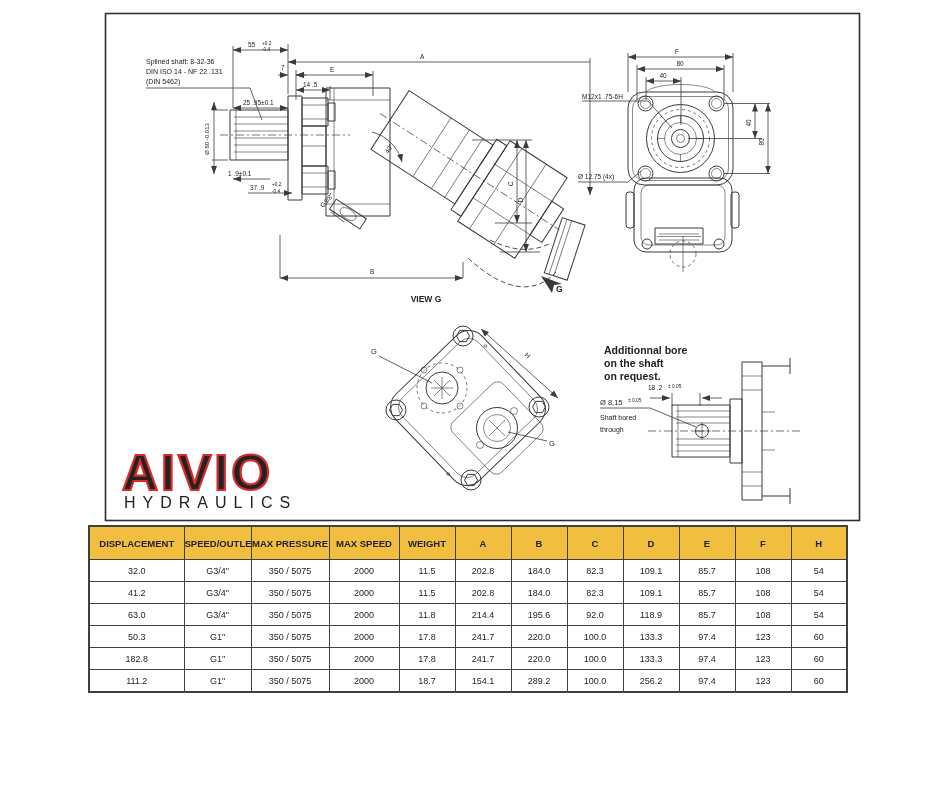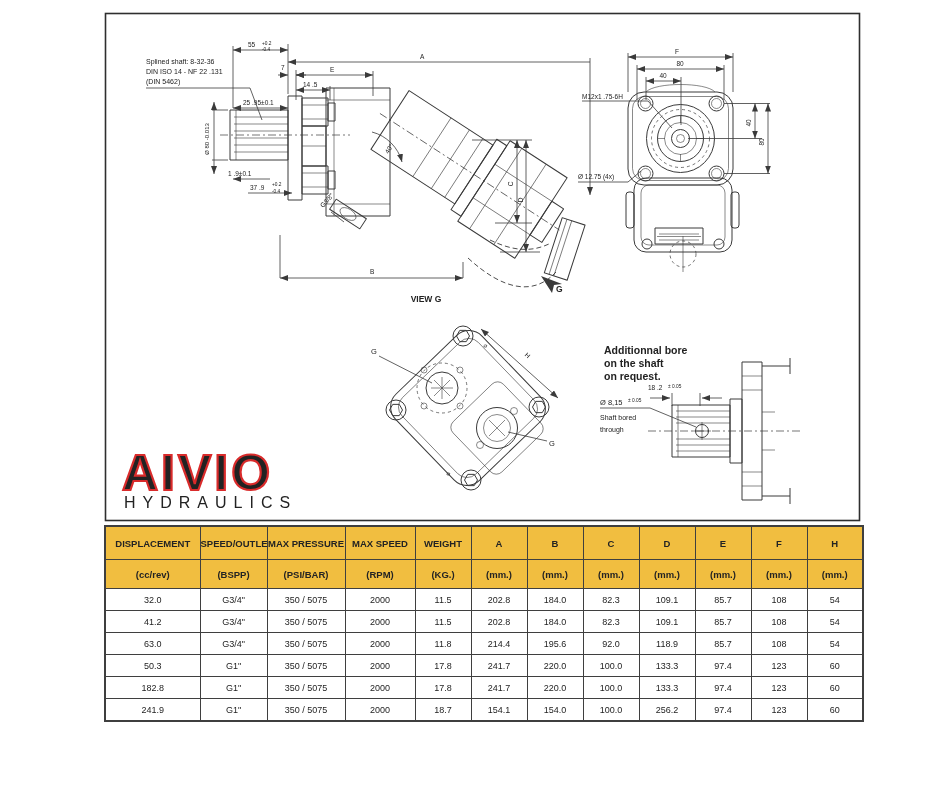--- a/index.html
+++ b/index.html
@@ -15,21 +15,21 @@
   .dim{fill:none;stroke:var(--lc);stroke-width:.8;}
   .cl{fill:none;stroke:var(--lc);stroke-width:.7;stroke-dasharray:8,3,2,3;}
   .d2{fill:none;stroke:var(--lc);stroke-width:.9;stroke-dasharray:5,3;}
   .d3{fill:none;stroke:var(--lc);stroke-width:.7;stroke-dasharray:3,3;}
   text{fill:#222222;font-family:"Liberation Sans",sans-serif;}
   .t7{font-size:7px;} .t65{font-size:6.5px;} .t6{font-size:6px;}
   .t5{font-size:4.8px;} .t8{font-size:8.5px;font-weight:bold;}
   .t75{font-size:7.5px;}
   .tb{font-size:10.5px;font-weight:bold;}
   
-  #spec-wrap{position:absolute;left:104px;top:525px;width:757px;}
+  #spec-wrap{position:absolute;left:88px;top:525px;width:757px;}
   table[data-name="spec-table"]{border-collapse:collapse;table-layout:fixed;width:757px;border:2px solid var(--tb);}
   table[data-name="spec-table"] th, table[data-name="spec-table"] td{
     border:1px solid var(--tb);text-align:center;vertical-align:middle;
     color:#232323;padding:0;overflow:hidden;white-space:nowrap;
   }
   table[data-name="spec-table"] thead th{background:var(--hdr);font-weight:bold;font-size:9.5px;}
   table[data-name="spec-table"] thead tr.hr1 th{height:32px;}
   table[data-name="spec-table"] thead tr.hr2 th{height:28px;}
   table[data-name="spec-table"] tbody td{font-size:9px;height:21px;background:#ffffff;}
 </style>
@@ -347,34 +347,20 @@
           <th data-name="column-header">MAX SPEED</th>
           <th data-name="column-header">WEIGHT</th>
           <th data-name="column-header">A</th>
           <th data-name="column-header">B</th>
           <th data-name="column-header">C</th>
           <th data-name="column-header">D</th>
           <th data-name="column-header">E</th>
           <th data-name="column-header">F</th>
           <th data-name="column-header">H</th>
         </tr>
-        <tr class="hr2">
-          <th data-name="column-unit">(cc/rev)</th>
-          <th data-name="column-unit">(BSPP)</th>
-          <th data-name="column-unit">(PSI/BAR)</th>
-          <th data-name="column-unit">(RPM)</th>
-          <th data-name="column-unit">(KG.)</th>
-          <th data-name="column-unit">(mm.)</th>
-          <th data-name="column-unit">(mm.)</th>
-          <th data-name="column-unit">(mm.)</th>
-          <th data-name="column-unit">(mm.)</th>
-          <th data-name="column-unit">(mm.)</th>
-          <th data-name="column-unit">(mm.)</th>
-          <th data-name="column-unit">(mm.)</th>
-        </tr>
       </thead>
     <tbody data-name="spec-table-body">
         <tr data-name="table-row">
           <td data-name="table-cell">32.0</td>
           <td data-name="table-cell">G3/4"</td>
           <td data-name="table-cell">350 / 5075</td>
           <td data-name="table-cell">2000</td>
           <td data-name="table-cell">11.5</td>
           <td data-name="table-cell">202.8</td>
           <td data-name="table-cell">184.0</td>
@@ -434,27 +420,27 @@
           <td data-name="table-cell">17.8</td>
           <td data-name="table-cell">241.7</td>
           <td data-name="table-cell">220.0</td>
           <td data-name="table-cell">100.0</td>
           <td data-name="table-cell">133.3</td>
           <td data-name="table-cell">97.4</td>
           <td data-name="table-cell">123</td>
           <td data-name="table-cell">60</td>
         </tr>
         <tr data-name="table-row">
-          <td data-name="table-cell">241.9</td>
+          <td data-name="table-cell">111.2</td>
           <td data-name="table-cell">G1"</td>
           <td data-name="table-cell">350 / 5075</td>
           <td data-name="table-cell">2000</td>
           <td data-name="table-cell">18.7</td>
           <td data-name="table-cell">154.1</td>
-          <td data-name="table-cell">154.0</td>
+          <td data-name="table-cell">289.2</td>
           <td data-name="table-cell">100.0</td>
           <td data-name="table-cell">256.2</td>
           <td data-name="table-cell">97.4</td>
           <td data-name="table-cell">123</td>
           <td data-name="table-cell">60</td>
         </tr>
       </tbody>
   </table>
 </div>
 

